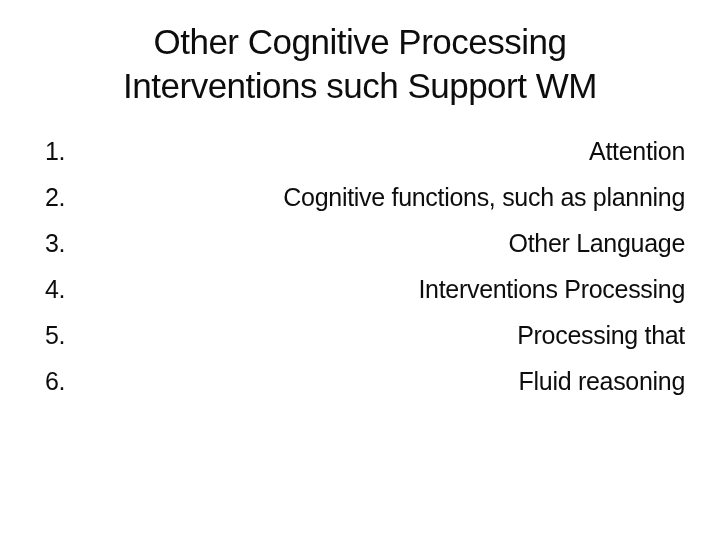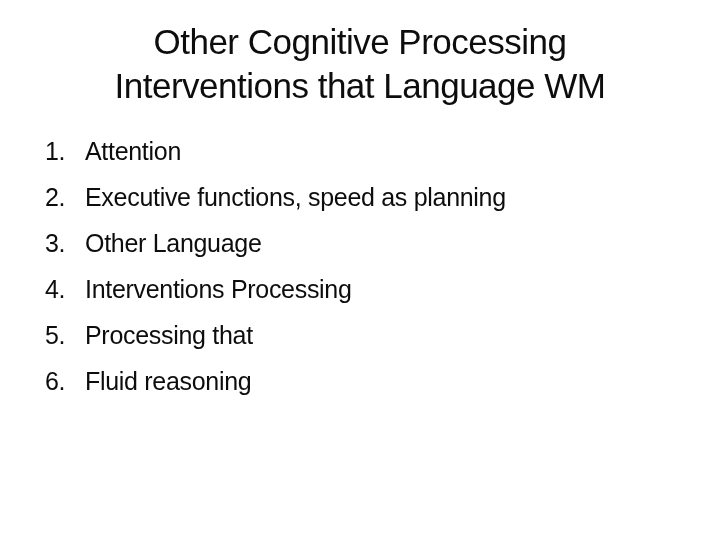--- a/index.html
+++ b/index.html
@@ -50,42 +50,43 @@
   }
 
   .list-num {
     width: 40px;
     flex: 0 0 40px;
   }
 
   .list-txt {
     flex: 1 1 auto;
     white-space: nowrap;
+    text-align: right;
   }
 </style>
 </head>
 <body>
 
 <div class="slide">
 
   <div class="slide-title">
     <div>Other Cognitive Processing</div>
-    <div>Interventions that Language WM</div>
+    <div>Interventions such Support WM</div>
   </div>
 
   <div class="numbered-list">
 
     <div class="list-row">
       <span class="list-num">1.</span>
       <span class="list-txt">Attention</span>
     </div>
 
     <div class="list-row">
       <span class="list-num">2.</span>
-      <span class="list-txt">Executive functions, speed as planning</span>
+      <span class="list-txt">Cognitive functions, such as planning</span>
     </div>
 
     <div class="list-row">
       <span class="list-num">3.</span>
       <span class="list-txt">Other Language</span>
     </div>
 
     <div class="list-row">
       <span class="list-num">4.</span>
       <span class="list-txt">Interventions Processing</span>

